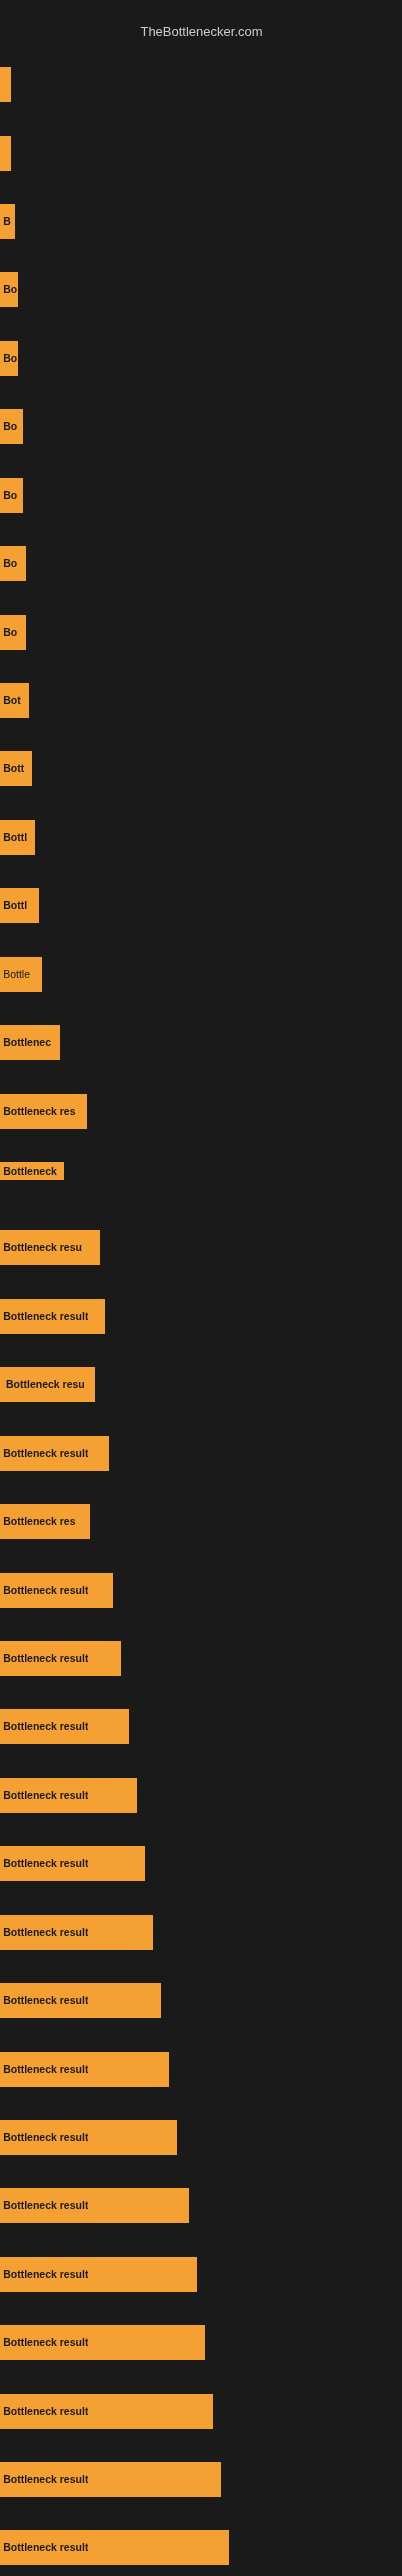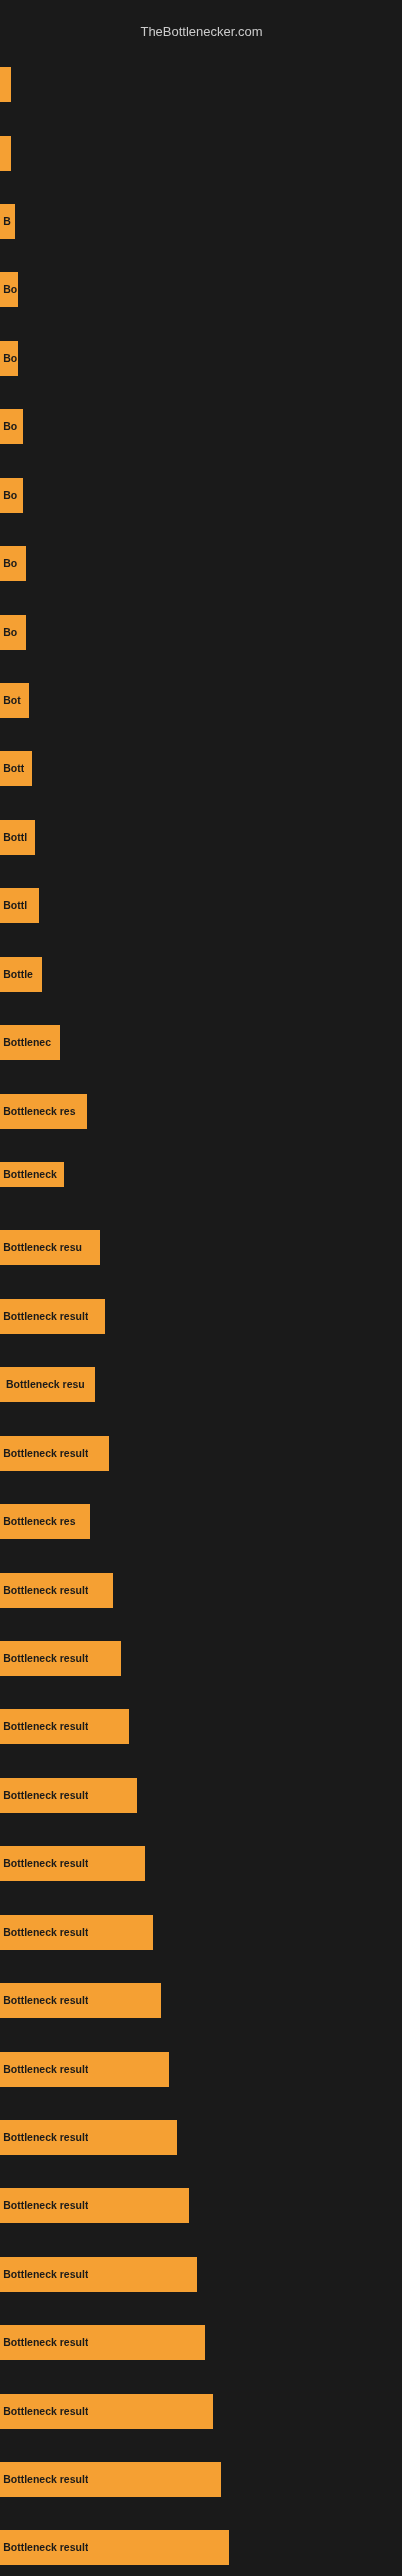--- a/index.html
+++ b/index.html
@@ -101,35 +101,35 @@
         <span style="color: rgb(26, 26, 26); font-size: 10.5px; font-weight: bold; white-space: nowrap; overflow: hidden;">Bottl</span>
       </div>
     </div>
     <div style="position: absolute; top: 849px; left: 0px; width: 403px; height: 64px;">
       <div style="position: absolute; left: 0px; top: 14.5px; height: 35px; width: 39px; background-color: rgb(245, 160, 51); display: flex; align-items: center; padding-left: 3.2px;">
         <span style="color: rgb(26, 26, 26); font-size: 10.5px; font-weight: bold; white-space: nowrap; overflow: hidden;">Bottl</span>
       </div>
     </div>
     <div style="position: absolute; top: 918px; left: 0px; width: 403px; height: 64px;">
       <div style="position: absolute; left: 0px; top: 14.5px; height: 35px; width: 42px; background-color: rgb(245, 160, 51); display: flex; align-items: center; padding-left: 3.2px;">
-        <span style="color: rgb(26, 26, 26); font-size: 10.5px; font-weight: bold; white-space: nowrap; overflow: hidden;">Bottle</span>
+        <span style="color: rgb(26, 26, 26); font-size: 10.5px; font-weight: normal; white-space: nowrap; overflow: hidden;">Bottle</span>
       </div>
     </div>
     <div style="position: absolute; top: 986px; left: 0px; width: 403px; height: 64px;">
       <div style="position: absolute; left: 0px; top: 14.5px; height: 35px; width: 60px; background-color: rgb(245, 160, 51); display: flex; align-items: center; padding-left: 3.2px;">
         <span style="color: rgb(26, 26, 26); font-size: 10.5px; font-weight: bold; white-space: nowrap; overflow: hidden;">Bottlenec</span>
       </div>
     </div>
     <div style="position: absolute; top: 1055px; left: 0px; width: 403px; height: 64px;">
       <div style="position: absolute; left: 0px; top: 14.5px; height: 35px; width: 87px; background-color: rgb(245, 160, 51); display: flex; align-items: center; padding-left: 3.2px;">
         <span style="color: rgb(26, 26, 26); font-size: 10.5px; font-weight: bold; white-space: nowrap; overflow: hidden;">Bottleneck res</span>
       </div>
     </div>
     <div style="position: absolute; top: 1123px; left: 0px; width: 403px; height: 64px;">
-      <div style="position: absolute; left: 0px; top: 14.5px; height: 25px; width: 64px; background-color: rgb(245, 160, 51); display: flex; align-items: center; padding-left: 3.2px;">
+      <div style="position: absolute; left: 0px; top: 14.5px; height: 18px; width: 64px; background-color: rgb(245, 160, 51); display: flex; align-items: center; padding-left: 3.2px;">
         <span style="color: rgb(26, 26, 26); font-size: 10.5px; font-weight: bold; white-space: nowrap; overflow: hidden;">Bottleneck</span>
       </div>
     </div>
     <div style="position: absolute; top: 1191px; left: 0px; width: 403px; height: 64px;">
       <div style="position: absolute; left: 0px; top: 14.5px; height: 35px; width: 100px; background-color: rgb(245, 160, 51); display: flex; align-items: center; padding-left: 3.2px;">
         <span style="color: rgb(26, 26, 26); font-size: 10.5px; font-weight: bold; white-space: nowrap; overflow: hidden;">Bottleneck resu</span>
       </div>
     </div>
     <div style="position: absolute; top: 1260px; left: 0px; width: 403px; height: 64px;">
       <div style="position: absolute; left: 0px; top: 14.5px; height: 35px; width: 105px; background-color: rgb(245, 160, 51); display: flex; align-items: center; padding-left: 3.2px;">

